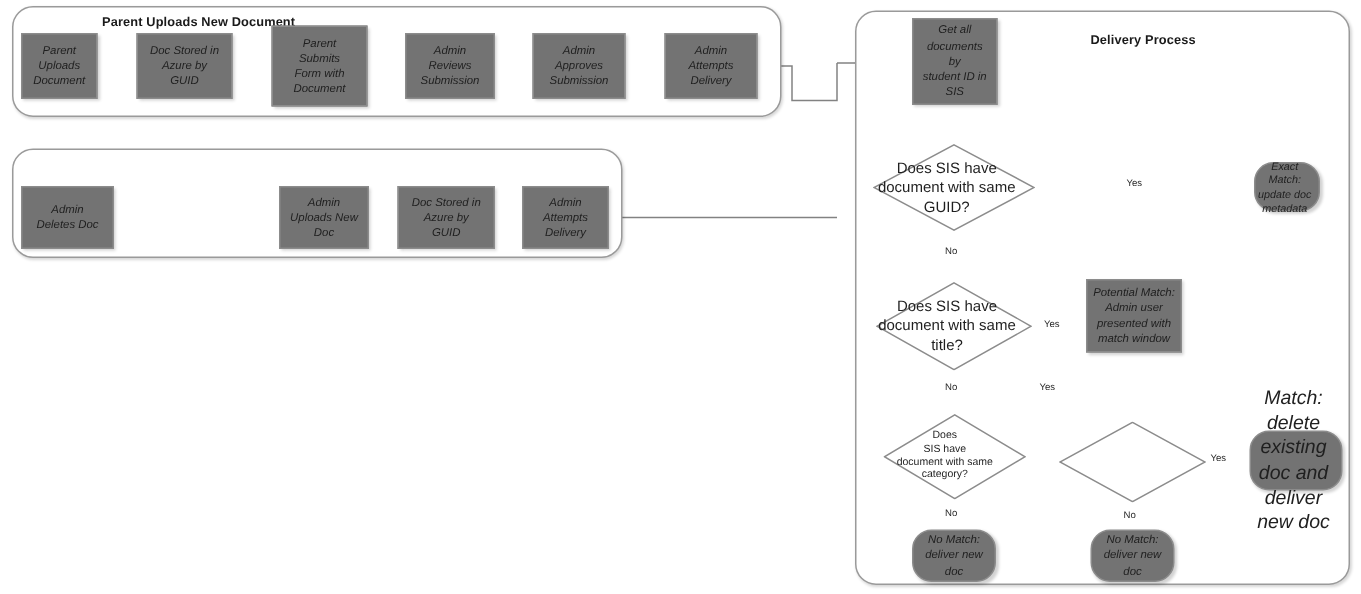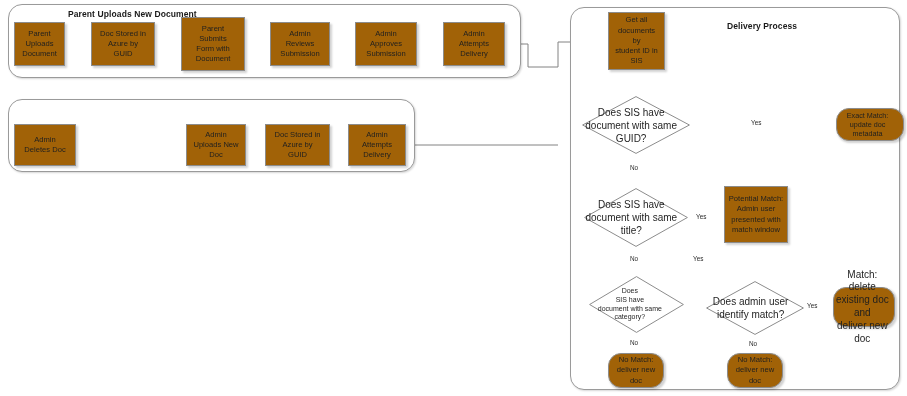--- a/index.html
+++ b/index.html
@@ -42,30 +42,31 @@
     font-weight: bold;
     color: #1a1a1a;
     white-space: nowrap;
     letter-spacing: 0.1px;
   }
   
   .node {
     position: absolute;
     box-sizing: border-box;
     border: 1px solid #8c8c8c;
-    background: #a16207;
+    background: #737373;
     box-shadow: 1.5px 1.5px 2px rgba(0,0,0,0.18);
     display: flex;
     align-items: center;
     justify-content: center;
     text-align: center;
     font-size: 7.6px;
     line-height: 1.35;
     color: #1f1f1f;
     padding: 1px 2px;
+    font-style: italic;
   }
   .node.rounded {
     border-radius: 13px;
   }
   .node .txt {
     display: block;
     width: 100%;
     white-space: pre-line;
   }
   
@@ -249,39 +250,37 @@
     <span class="txt" style="font-size:7px; line-height:1.22; width:128%; margin-left:-14%;">Does
 SIS have
 document with same
 category?</span>
   </div>
 
   <div class="diamond" style="left:706px; top:281px; width:98px; height:54px;">
     <svg class="shape" viewBox="0 0 98 54" preserveAspectRatio="none">
       <polygon points="49,0.6 97.4,27 49,53.4 0.6,27" fill="#ffffff" stroke="#8c8c8c" stroke-width="1"></polygon>
     </svg>
-    <span class="txt">Does admin user
-identify match?</span>
-  </div>
-
-  <div class="node rounded" style="left:836px; top:108px; width:68px; height:33px;">
+  </div>
+
+  <div class="node rounded" style="left:836px; top:108px; width:44px; height:33px;">
     <span class="txt" style="font-size:7.2px; line-height:1.28; width:116%; margin-left:-8%;">Exact Match:
 update doc
 metadata</span>
   </div>
 
-  <div class="node" style="left:724px; top:186px; width:64px; height:57px;">
+  <div class="node" style="left:724px; top:186px; width:64px; height:49px;">
     <span class="txt">Potential Match:
 Admin user
 presented with
 match window</span>
   </div>
 
   <div class="node rounded" style="left:833px; top:287px; width:62px; height:40px;">
-    <span class="txt" style="font-size:10px; line-height:1.28; width:112%; margin-left:-6%;">Match: delete
+    <span class="txt" style="font-size:13px; line-height:1.28; width:112%; margin-left:-6%;">Match: delete
 existing doc and
 deliver new doc</span>
   </div>
 
   <div class="node rounded" style="left:608px; top:353px; width:56px; height:35px;">
     <span class="txt">No Match:
 deliver new
 doc</span>
   </div>
 

